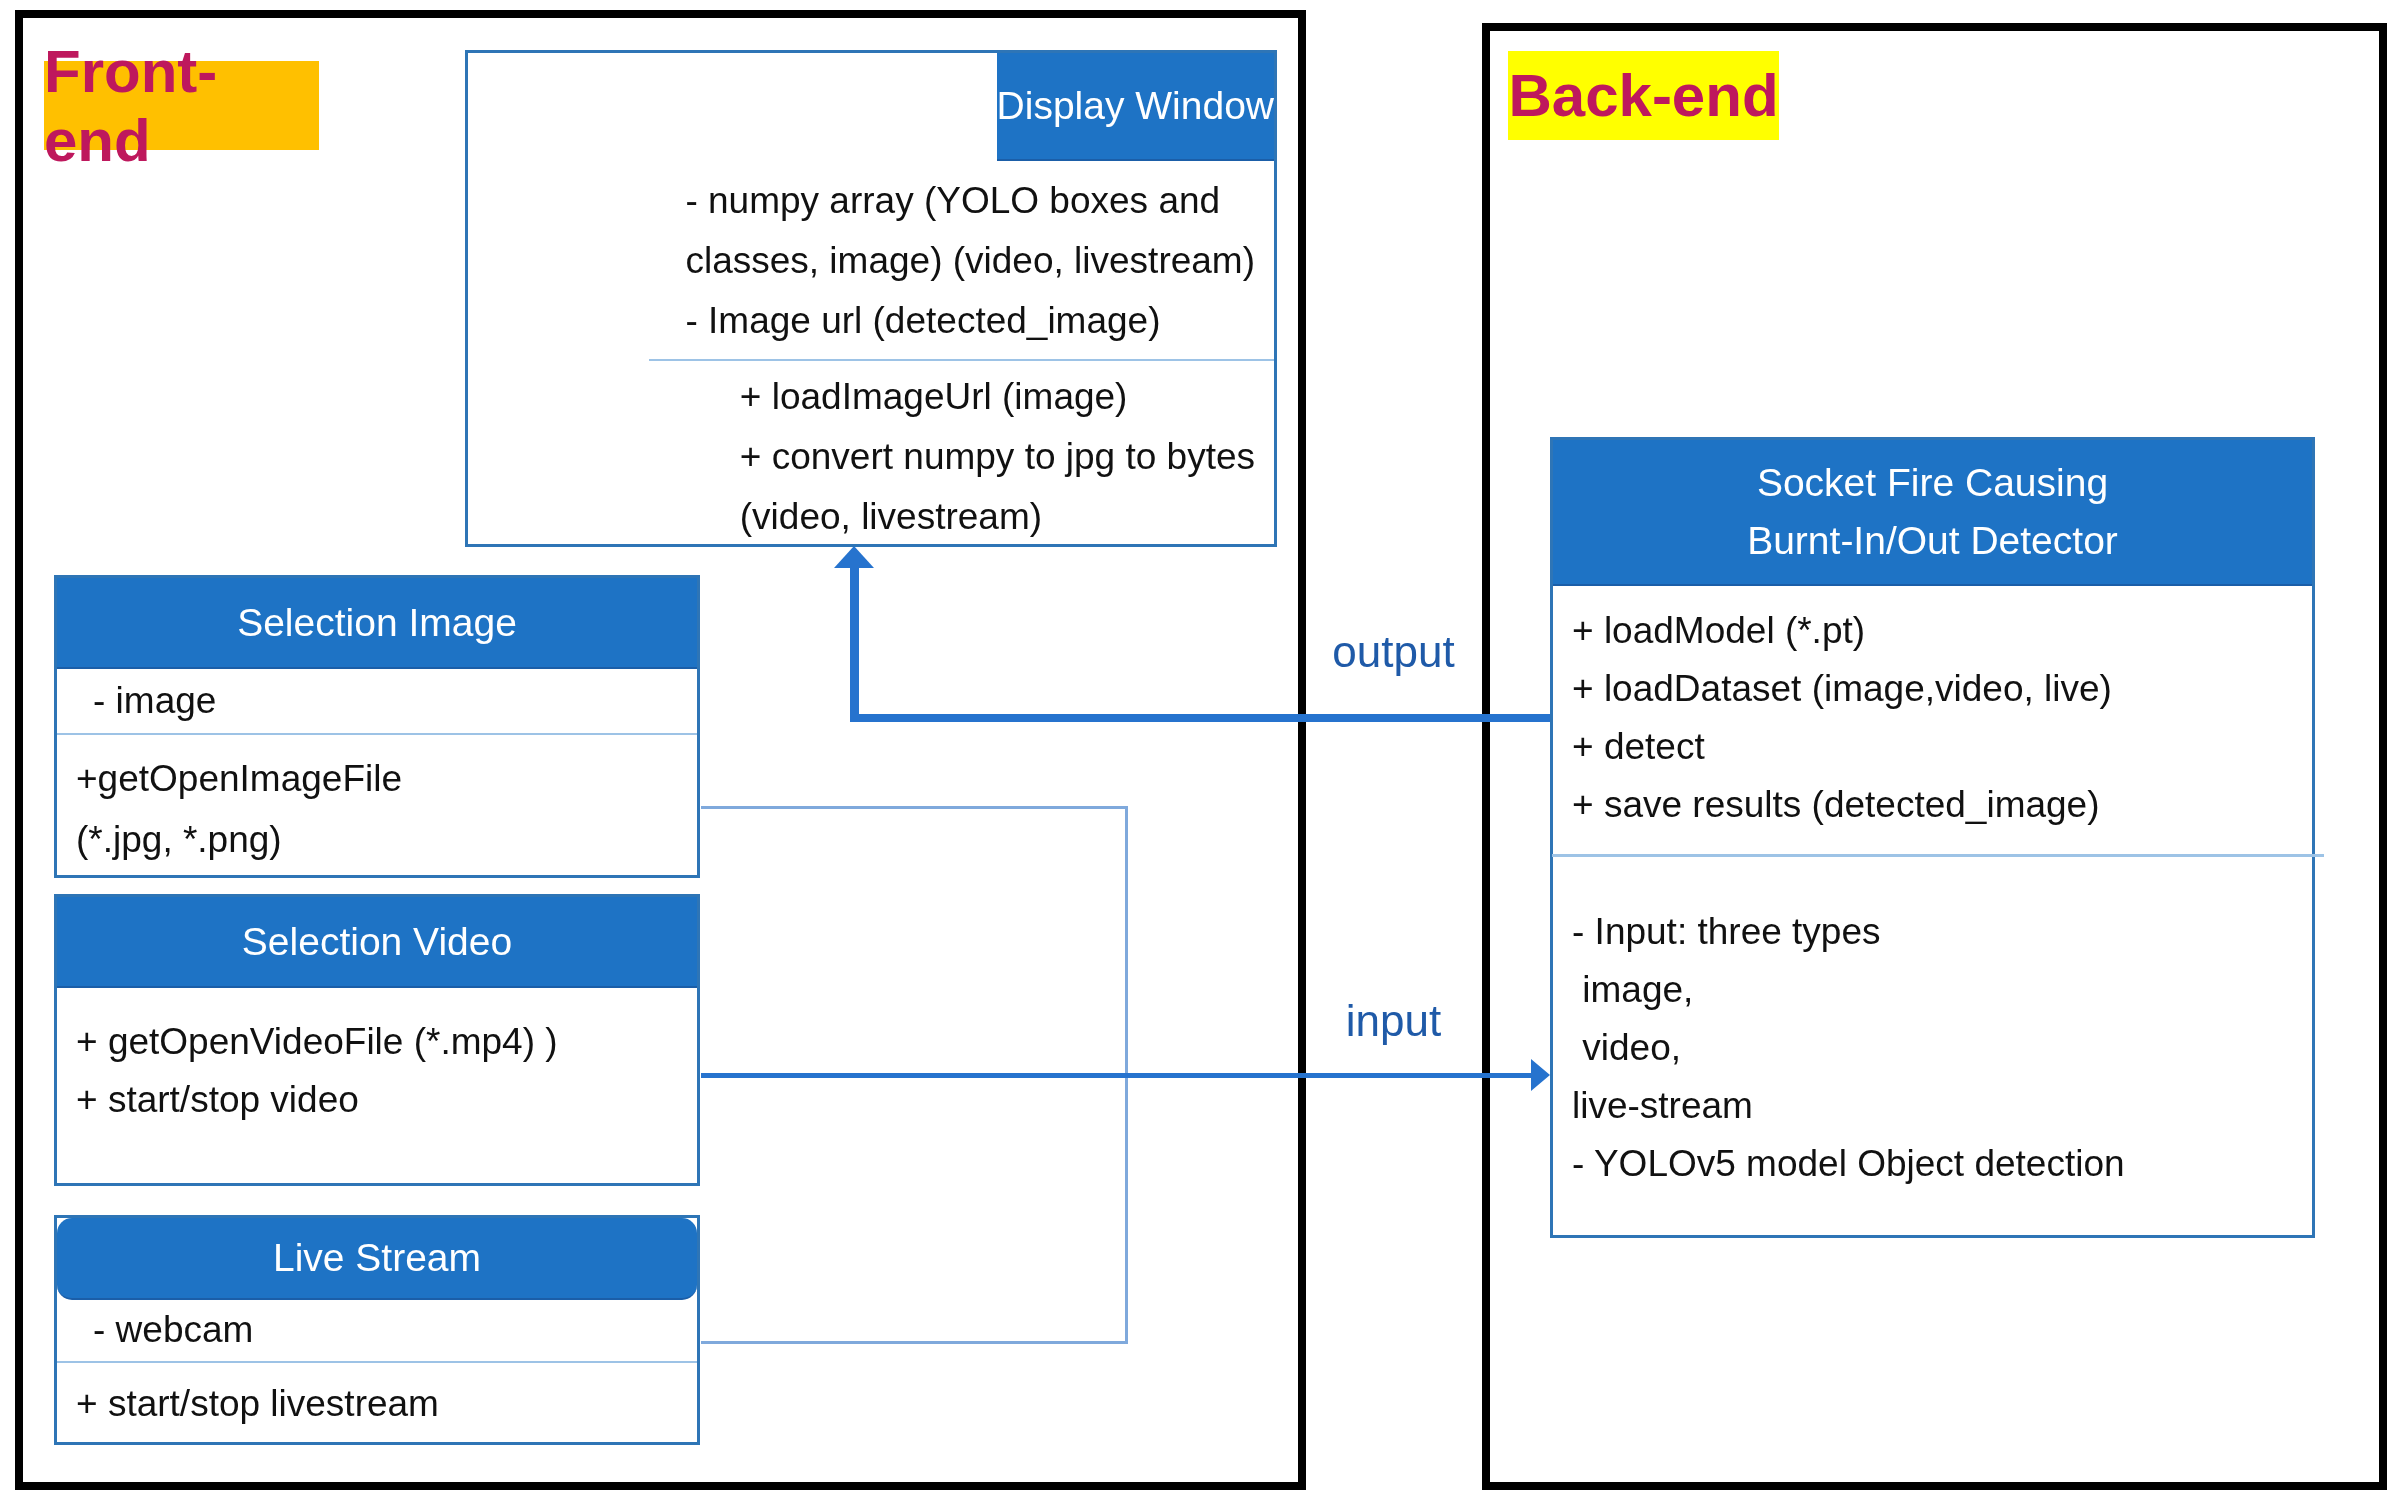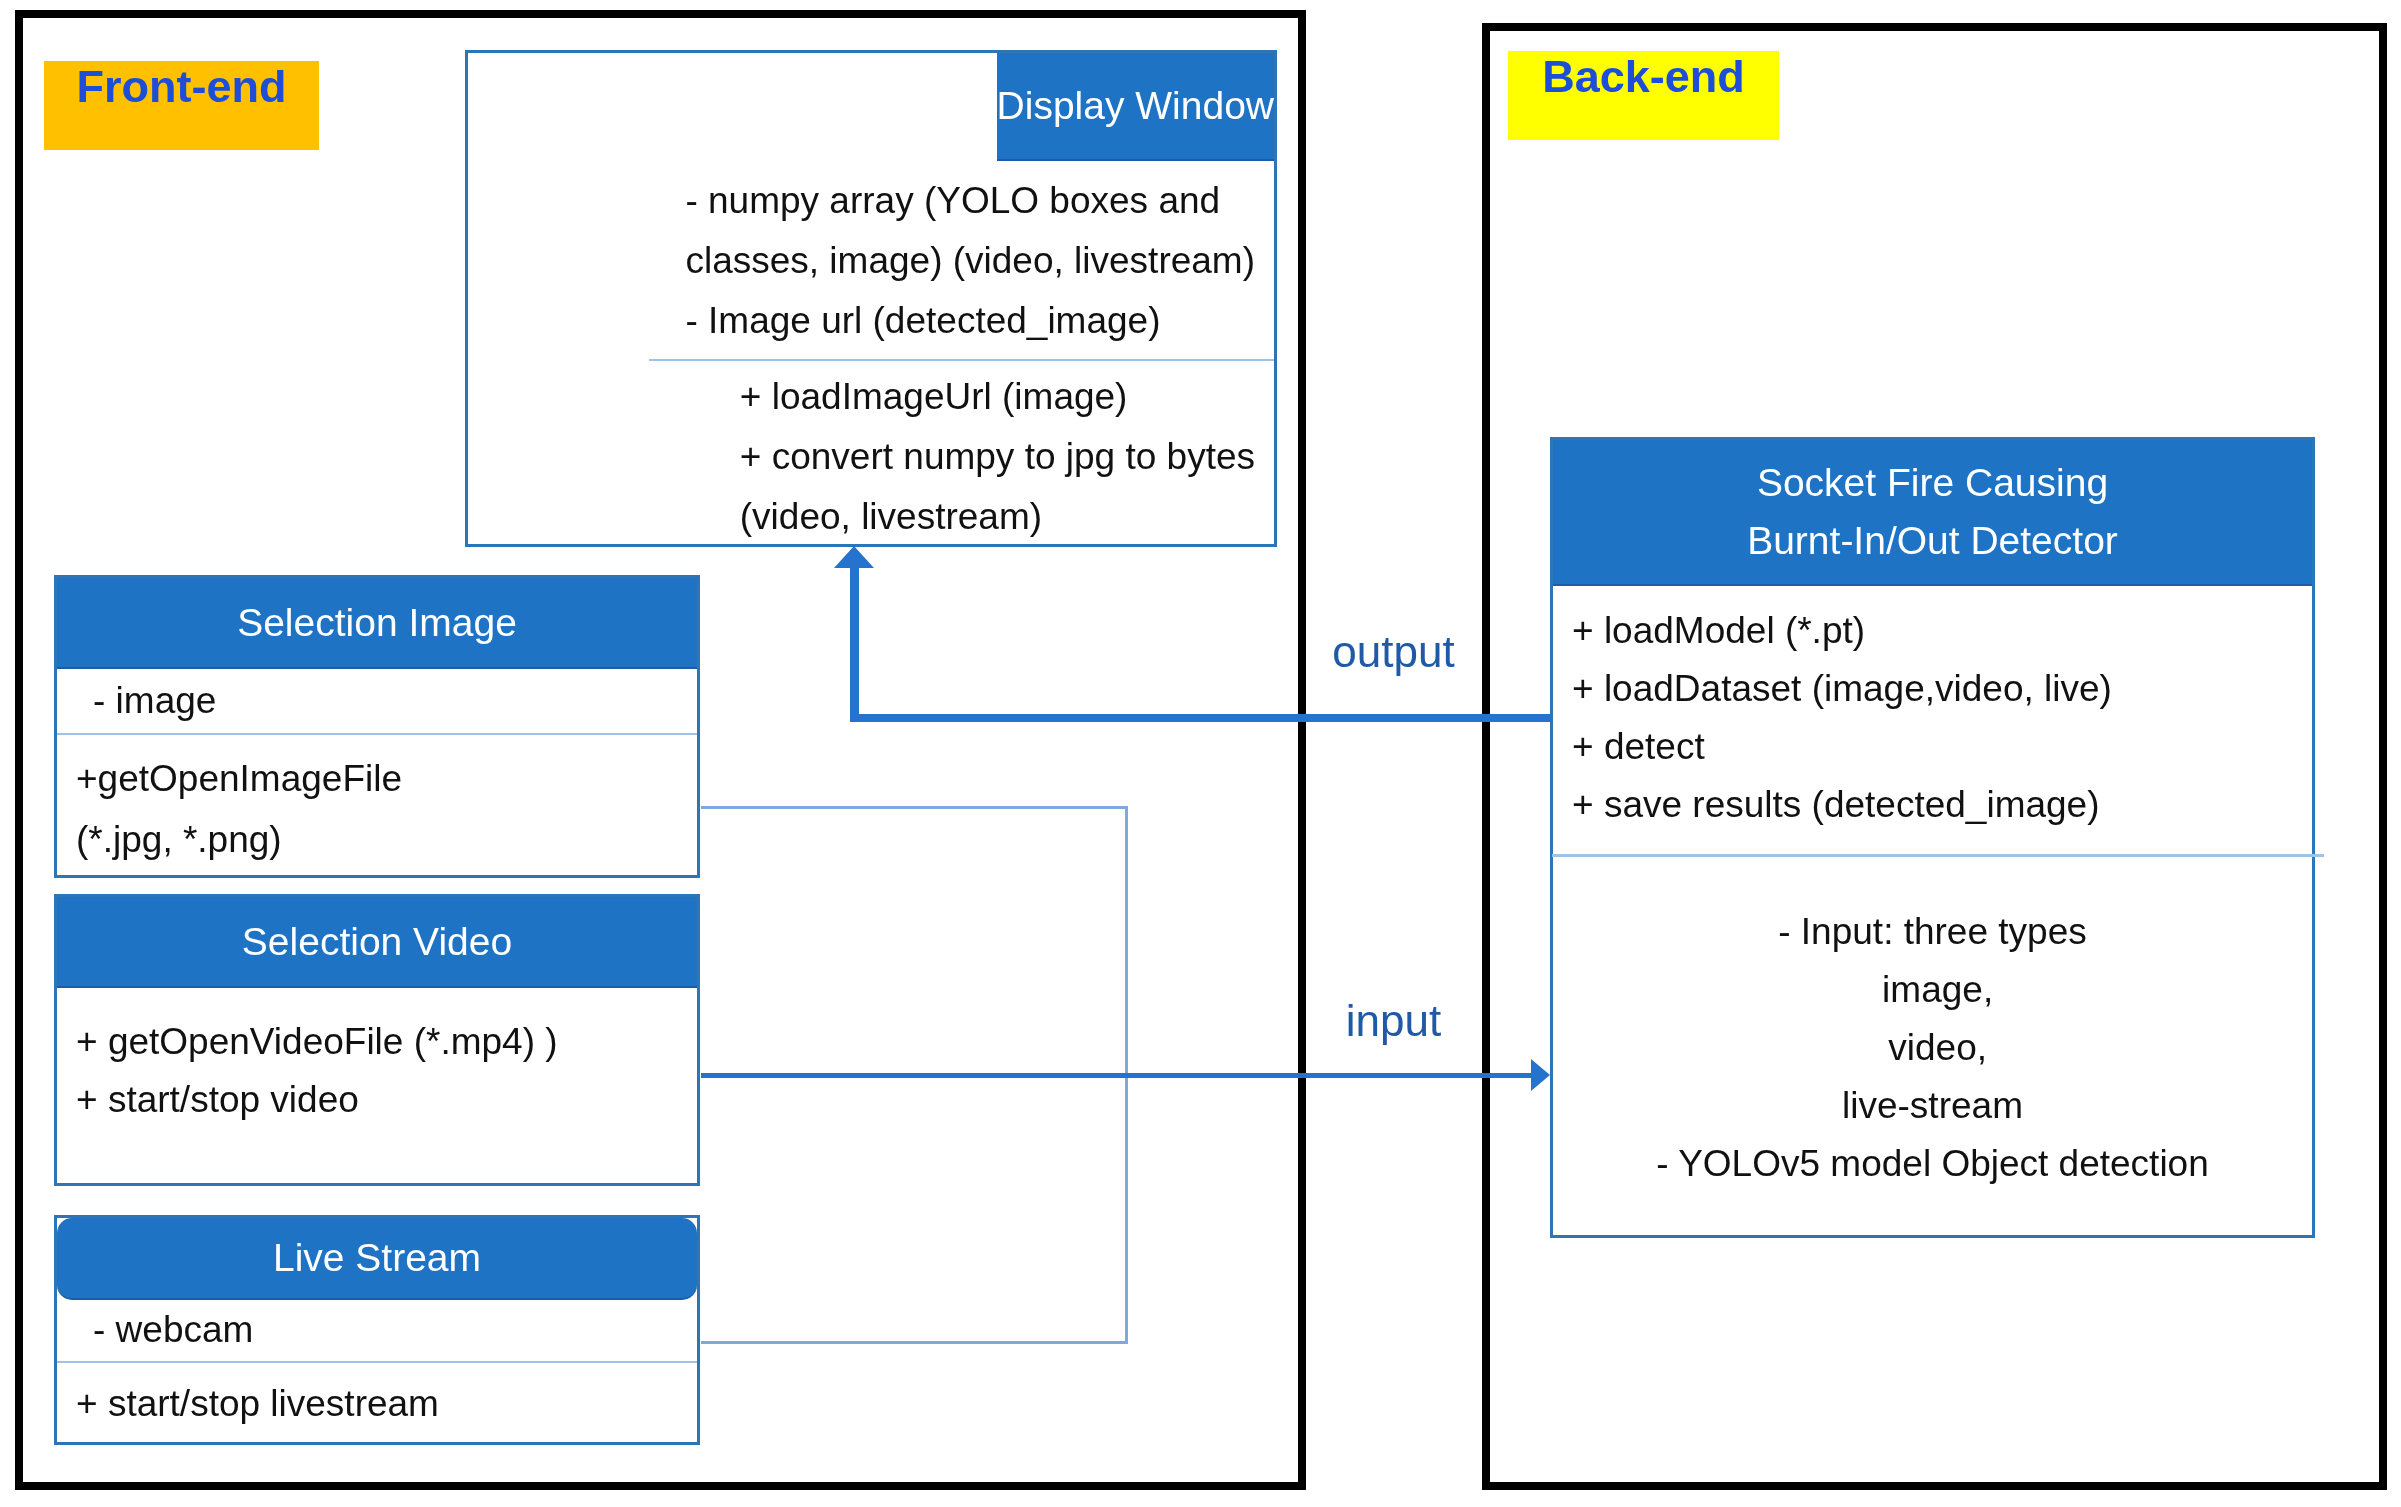--- a/index.html
+++ b/index.html
@@ -13,22 +13,22 @@
     --backend-label-bg:#FFFF00;
     --border-black:#000000;
   }
   html,body{margin:0;padding:0;}
   body{
     width:2401px;height:1508px;position:relative;background:#ffffff;
     font-family:"Liberation Sans", sans-serif;color:#111;overflow:hidden;
   }
   .container{position:absolute;border:8.8px solid var(--border-black);background:#fff;box-sizing:border-box;}
   .zone-label{
-    position:absolute;display:flex;align-items:flex-start;justify-content:center;
-    font-weight:bold;font-size:45px;color:#1d4ed8;z-index:6;
+    position:absolute;display:flex;align-items:center;justify-content:center;
+    font-weight:bold;font-size:60px;color:#be185d;z-index:6;
   }
   .uml-box{
     position:absolute;border:3.7px solid var(--box-border-blue);background:#fff;
     box-sizing:border-box;z-index:2;display:flex;flex-direction:column;
   }
   .uml-header{
     background:var(--header-blue);color:#fff;flex:0 0 auto;
     display:flex;align-items:center;justify-content:center;text-align:center;
     font-size:39px;line-height:54px;border-bottom:2.9px solid #1B5EA8;box-sizing:border-box;
     white-space:pre-line;
@@ -90,21 +90,21 @@
   <div class="uml-section" style="flex:1;padding-top:11.7px;line-height:58px;">+ start/stop livestream</div>
 </div>
 
 <div class="uml-box" style="left:1550px;top:437px;width:765px;height:801px;">
   <div class="uml-header" style="height:146px;line-height:58px;">Socket Fire Causing
 Burnt-In/Out Detector</div>
   <div class="uml-section" style="height:272px;padding-top:16px;line-height:58px;">+ loadModel (*.pt)
 + loadDataset (image,video, live)
 + detect
 + save results (detected_image)</div>
-  <div class="uml-section" style="flex:1;padding-top:45px;line-height:58px;text-align:center;">- Input: three types
+  <div class="uml-section" style="flex:1;padding-top:45px;line-height:58px;">- Input: three types
  image,
  video,
 live-stream
 - YOLOv5 model Object detection</div>
 </div>
 
 <div class="divider-line" style="left:1552px;top:854px;width:772px;height:2.9px;"></div>
 
 <div class="connector" style="left:850px;top:714px;width:700px;height:8px;"></div>
 <div class="connector" style="left:850px;top:565px;width:8.8px;height:154px;"></div>

